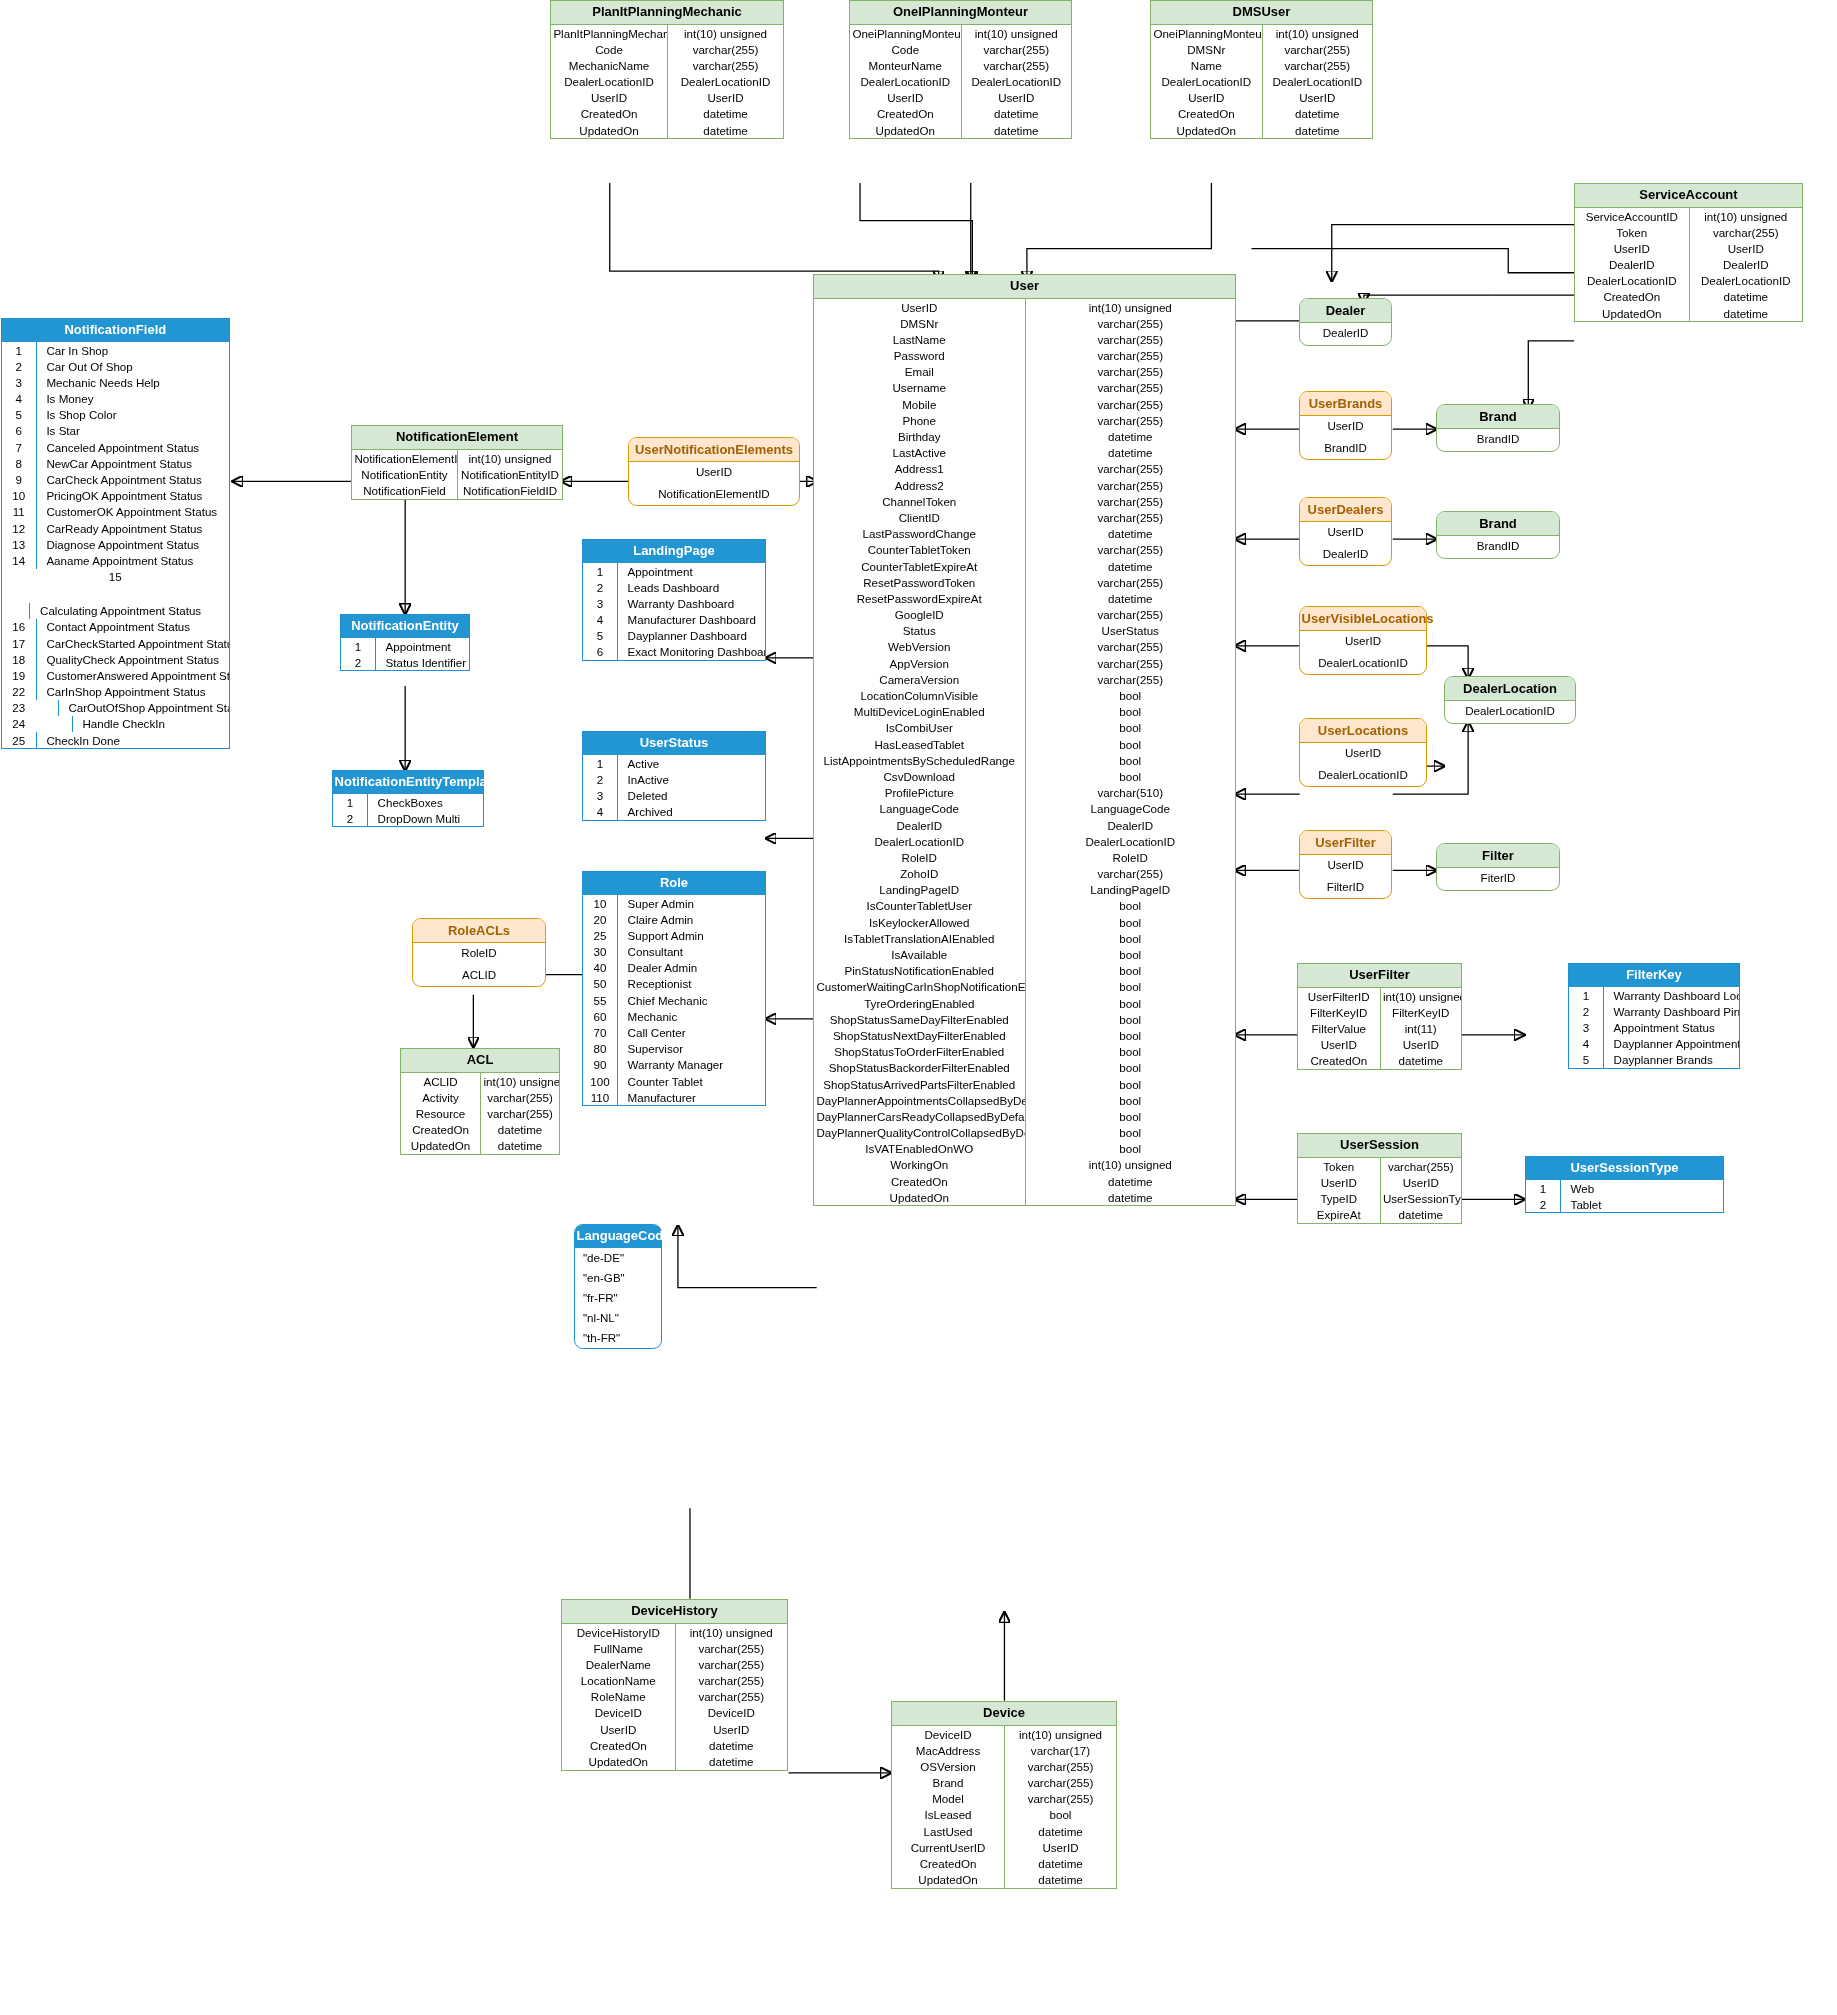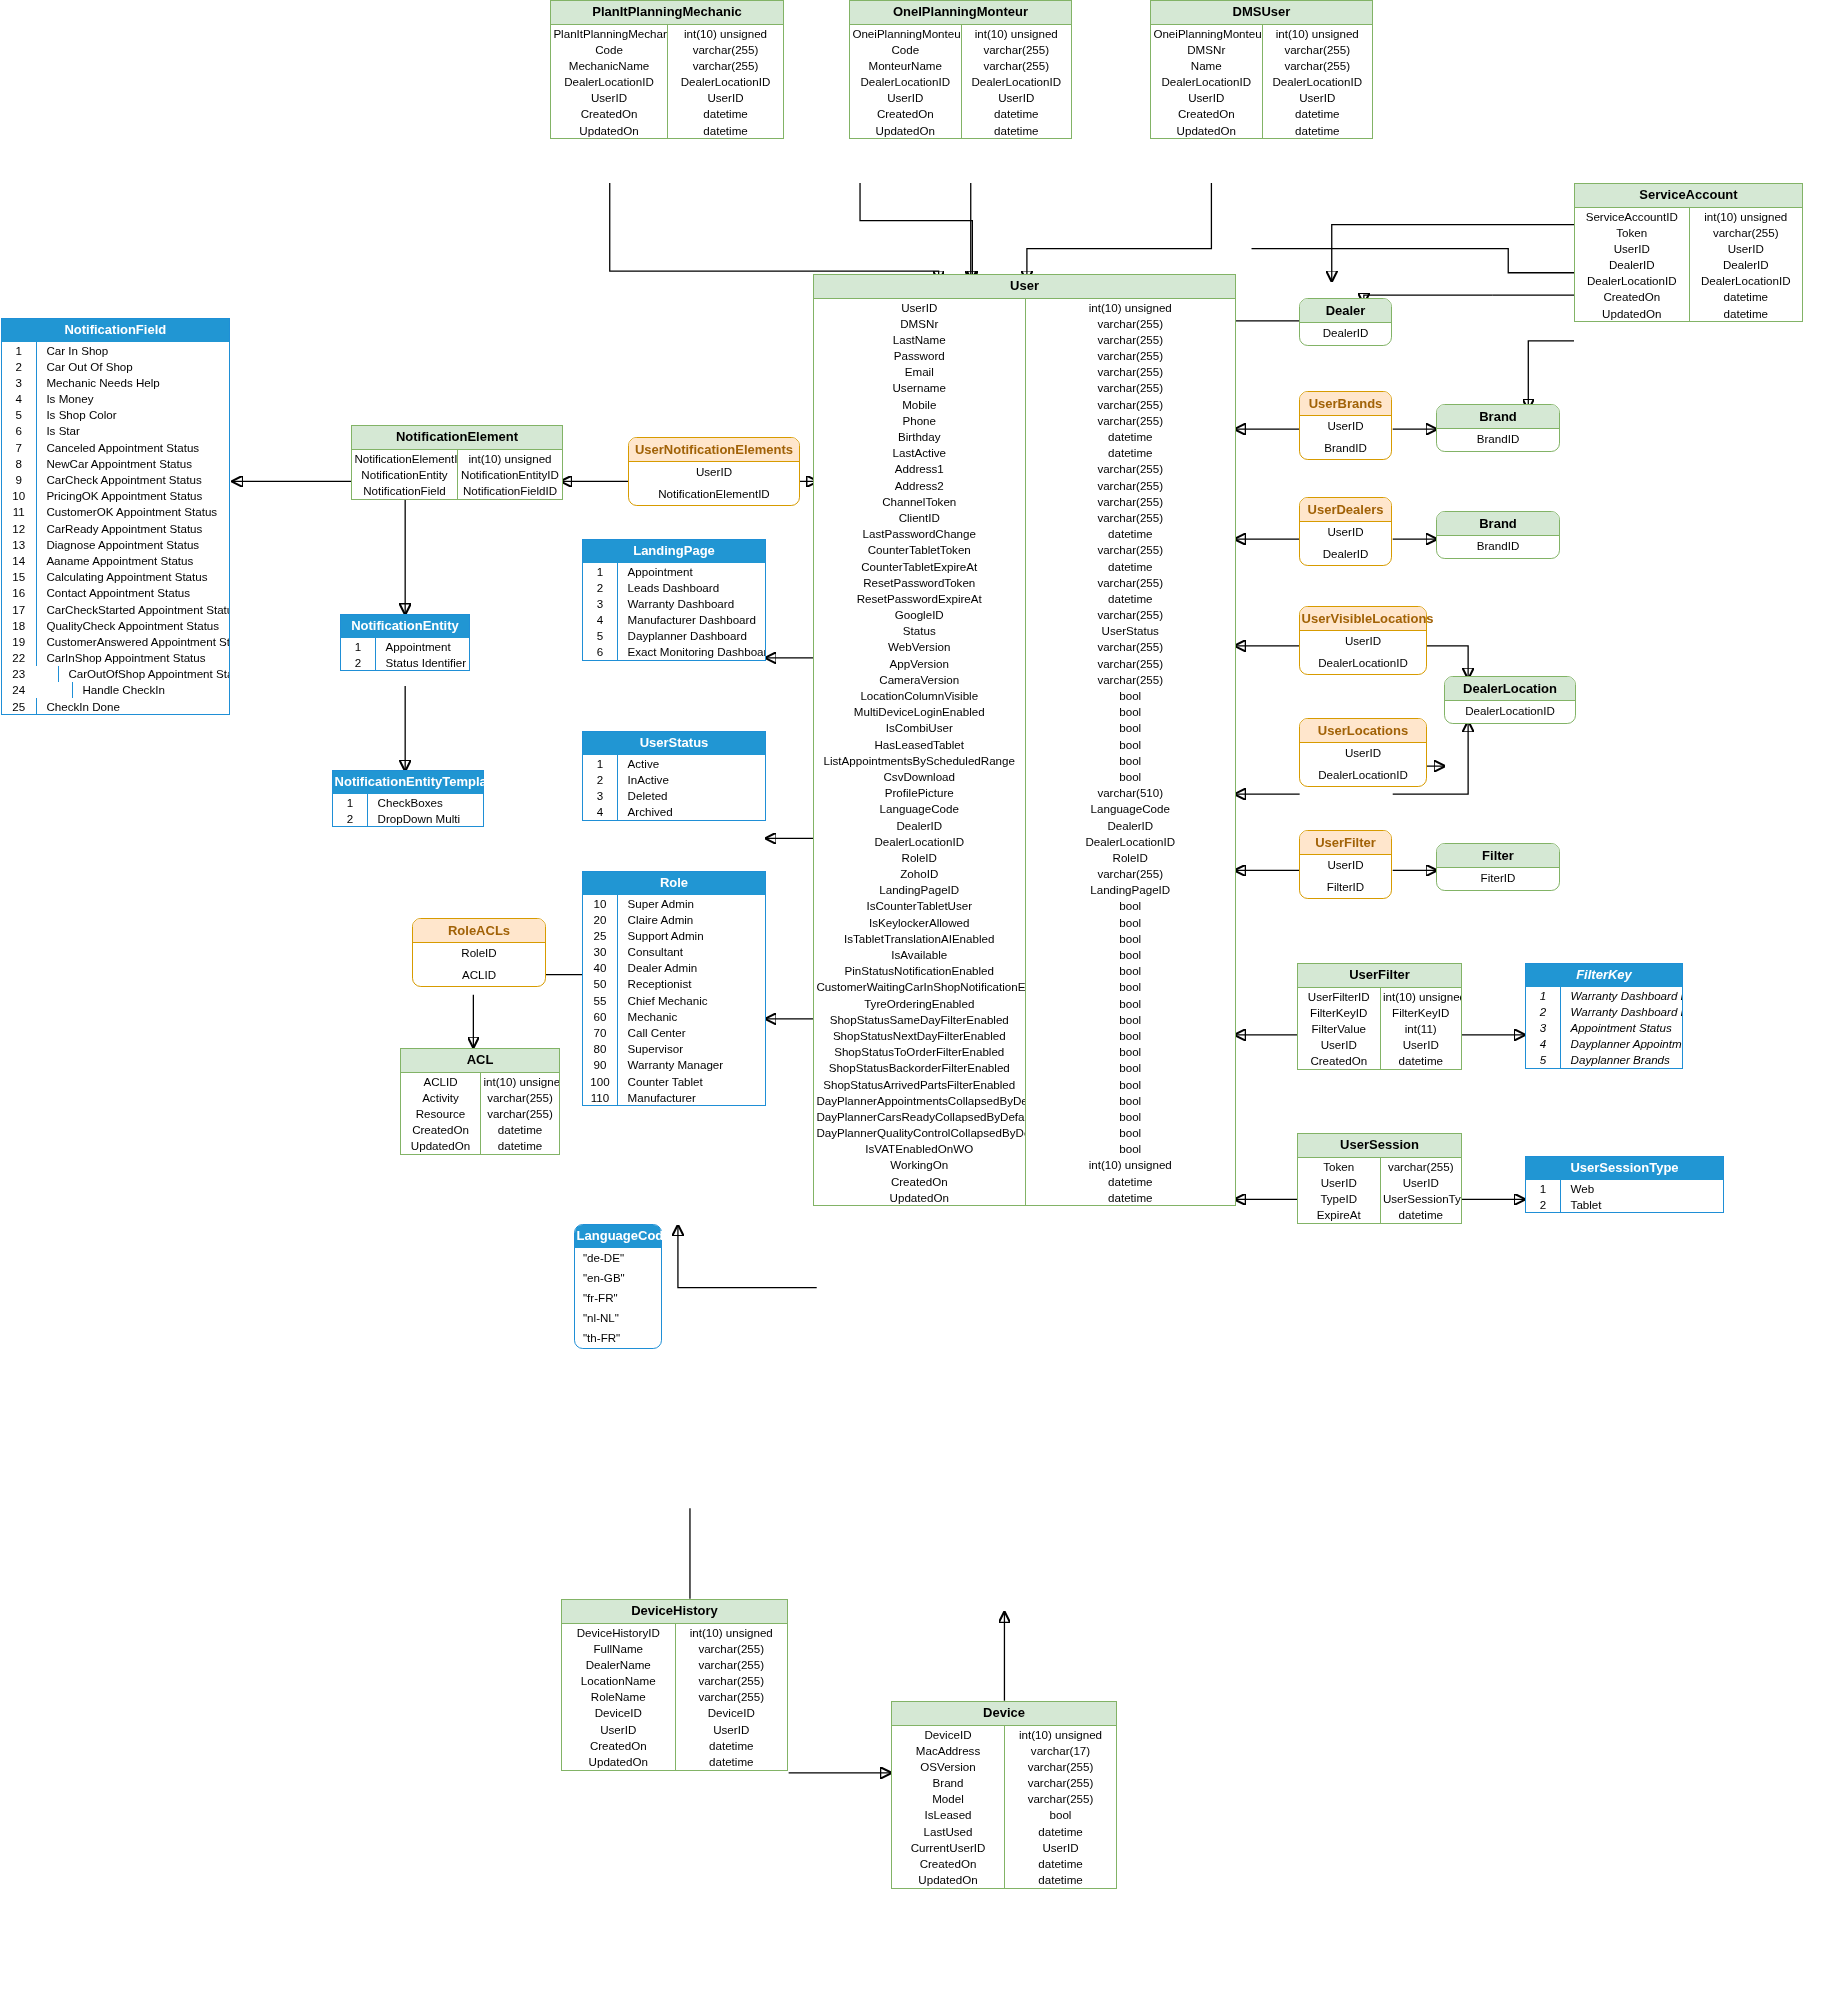--- a/index.html
+++ b/index.html
@@ -652,21 +652,21 @@
           <div class="v">CarReady Appointment Status</div>
         </div>
         <div class="row" style="min-height: 15.2px;">
           <div class="k">13</div>
           <div class="v">Diagnose Appointment Status</div>
         </div>
         <div class="row" style="min-height: 15.2px;">
           <div class="k">14</div>
           <div class="v">Aaname Appointment Status</div>
         </div>
-        <div class="row" style="min-height: 15.2px;">
+        <div class="row" style="min-height: 15.2px; flex-direction: column;">
           <div class="k">15</div>
           <div class="v">Calculating Appointment Status</div>
         </div>
         <div class="row" style="min-height: 15.2px;">
           <div class="k">16</div>
           <div class="v">Contact Appointment Status</div>
         </div>
         <div class="row" style="min-height: 15.2px;">
           <div class="k">17</div>
           <div class="v">CarCheckStarted Appointment Status</div>
@@ -1089,21 +1089,21 @@
           <div class="c1">UserID</div>
           <div class="c2">UserID</div>
         </div>
         <div class="row" style="min-height: 15.2px;">
           <div class="c1">CreatedOn</div>
           <div class="c2">datetime</div>
         </div>
       </div>
   </div>
 
-  <div class="enum" style="left:1525px; top:963px; width:158px;font-style:italic;">
+  <div class="enum" style="left:1568px; top:963px; width:172px;">
     <div class="ttl">FilterKey</div>
     <div class="rows">
         <div class="row" style="min-height: 15.2px;">
           <div class="k">1</div>
           <div class="v">Warranty Dashboard LocationID</div>
         </div>
         <div class="row" style="min-height: 15.2px;">
           <div class="k">2</div>
           <div class="v">Warranty Dashboard PinStatus</div>
         </div>

